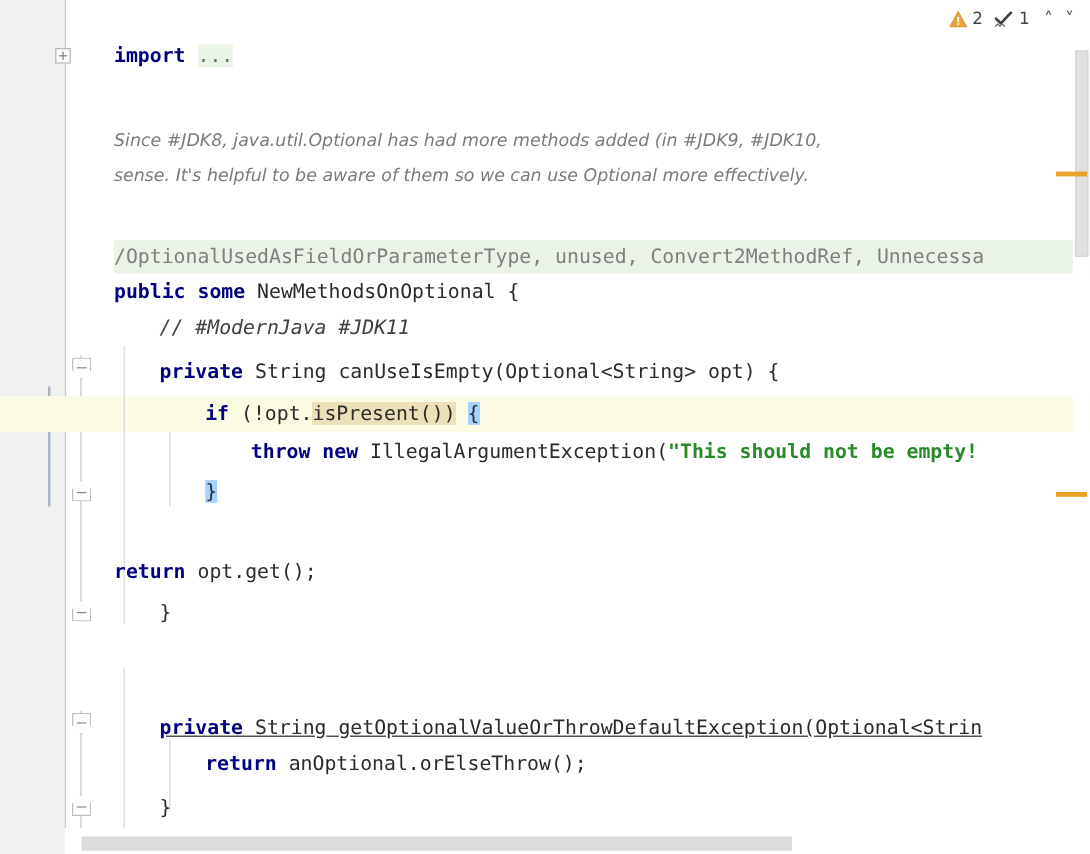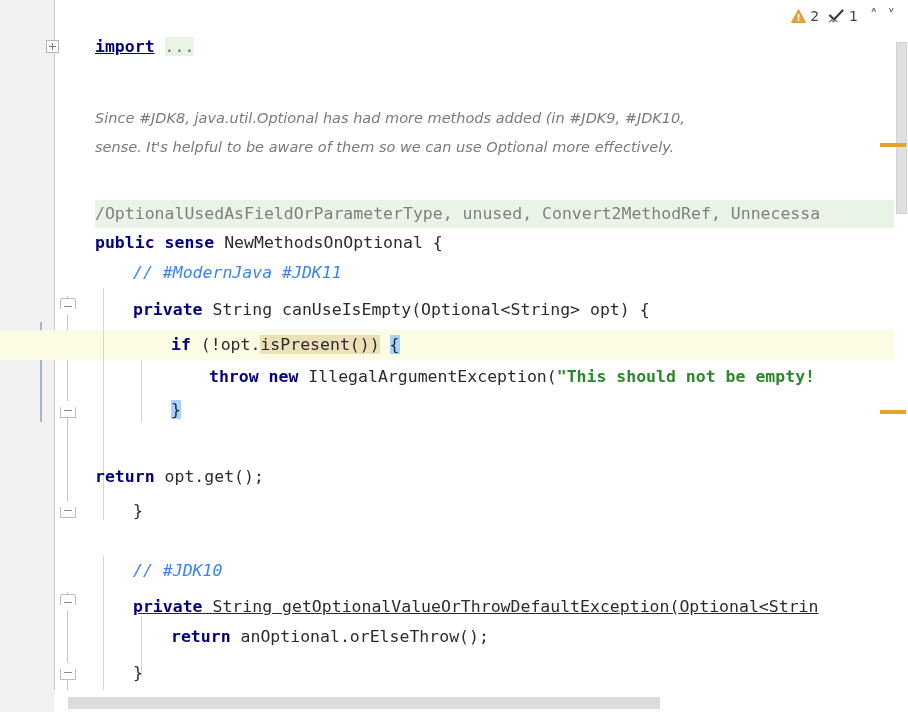--- a/index.html
+++ b/index.html
@@ -110,21 +110,21 @@
 
   
   .indent {
     position: absolute; width: 1px; background: #d6d6d6;
   }
 
   
   .kw   { color: #000080; font-weight: bold; }
   .id   { color: #2b2b2b; }
   .str  { color: #2a8a2a; font-weight: bold; }
-  .cmt  { color: #3b82f6; font-style: italic; }
+  .cmt  { color: #404040; font-style: italic; }
   .supp { color: #7f7f7f; }
   .punc { color: #2b2b2b; }
   .bg-search { background: #ece0b9; }
   .bg-sel    { background: #a6d2ff; }
 
   
   .folded { background: #eaf4e6; color: #6f6f6f; }
 
   
   .doc {
@@ -238,47 +238,46 @@
 
     <div class="caret-line" style="top:330px;"></div>
 
     <div class="supp-band"></div>
 
     <div class="indent" style="left:8px; top:288px; height:232px;"></div>
     <div class="indent" style="left:8px; top:556px; height:134px;"></div>
     <div class="indent" style="left:46px; top:360px; height:62px;"></div>
     <div class="indent" style="left:46px; top:616px; height:60px;"></div>
 
-    <div class="row" style="top:32px;"><span class="txt"><span class="kw" style="text-decoration:underline">import</span> <span class="folded">...</span></span></div>
+    <div class="row" style="top:32px;"><span class="txt"><span class="kw" style="">import</span> <span class="folded">...</span></span></div>
 
     <div class="doc">
 
       <div>Since #JDK8, java.util.Optional has had more methods added (in #JDK9, #JDK10,</div>
       <div>sense. It's helpful to be aware of them so we can use Optional more effectively.</div>
     </div>
 
     <div class="row" style="top:199px;"><span class="txt supp">/OptionalUsedAsFieldOrParameterType, unused, Convert2MethodRef, Unnecessa</span></div>
 
-    <div class="row" style="top:228px;"><span class="txt"><span class="kw">public</span> <span class="kw">sense</span> <span class="id">NewMethodsOnOptional</span> <span class="punc">{</span></span></div>
+    <div class="row" style="top:228px;"><span class="txt"><span class="kw">public</span> <span class="kw">some</span> <span class="id">NewMethodsOnOptional</span> <span class="punc">{</span></span></div>
 
     <div class="row" style="top:258px;"><span class="txt cmt" style="margin-left:38px;">// #ModernJava #JDK11</span></div>
 
     <div class="row" style="top:295px;"><span class="txt" style="margin-left:38px;"><span class="kw">private</span> <span class="id">String</span> <span class="id">canUseIsEmpty(Optional&lt;String&gt; opt) {</span></span></div>
 
     <div class="row" style="top:330px;"><span class="txt" style="margin-left:76px;"><span class="kw">if</span> <span class="punc">(!opt.</span><span class="id bg-search">isPresent</span><span class="punc bg-search">())</span><span> </span><span class="punc bg-sel">{</span></span></div>
 
     <div class="row" style="top:362px;"><span class="txt" style="margin-left:114px;"><span class="kw">throw</span> <span class="kw">new</span> <span class="id">IllegalArgumentException(</span><span class="str">"This should not be empty!</span></span></div>
 
     <div class="row" style="top:395px;"><span class="txt" style="margin-left:76px;"><span class="punc bg-sel">}</span></span></div>
 
     <div class="row" style="top:462px;"><span class="txt" style=""><span class="kw">return</span> <span class="id">opt.get();</span></span></div>
 
     <div class="row" style="top:496px;"><span class="txt punc" style="margin-left:38px;">}</span></div>
 
-    <div class="row" style="top:556px;"><span class="txt cmt" style="margin-left:38px;">// #JDK10</span></div>
 
     <div class="row" style="top:592px;"><span class="txt" style="margin-left:38px;text-decoration:underline;"><span class="kw">private</span> <span class="id">String</span> <span class="id">getOptionalValueOrThrowDefaultException(Optional&lt;Strin</span></span></div>
 
     <div class="row" style="top:622px;"><span class="txt" style="margin-left:76px;"><span class="kw">return</span> <span class="id">anOptional.orElseThrow();</span></span></div>
 
     <div class="row" style="top:658px;"><span class="txt punc" style="margin-left:38px;">}</span></div>
 
   </div>
 
   <div class="vscroll-track">

